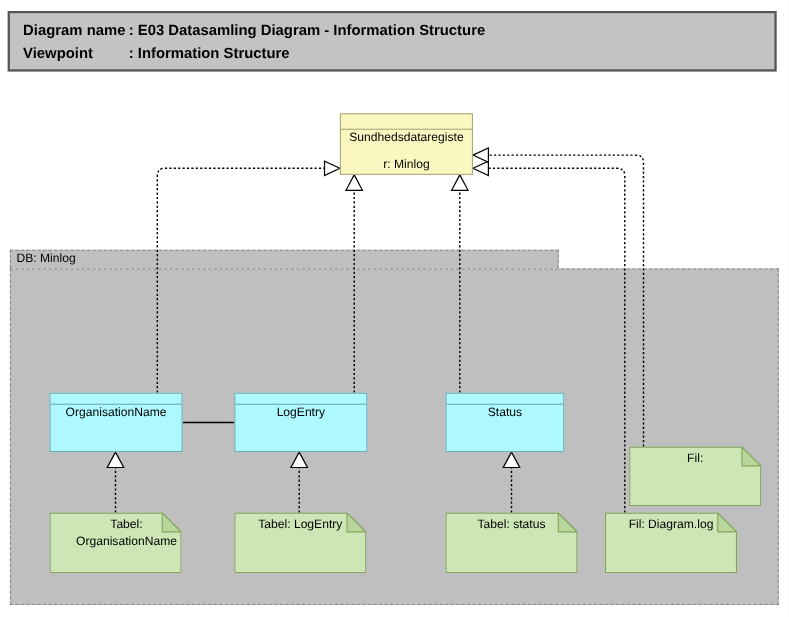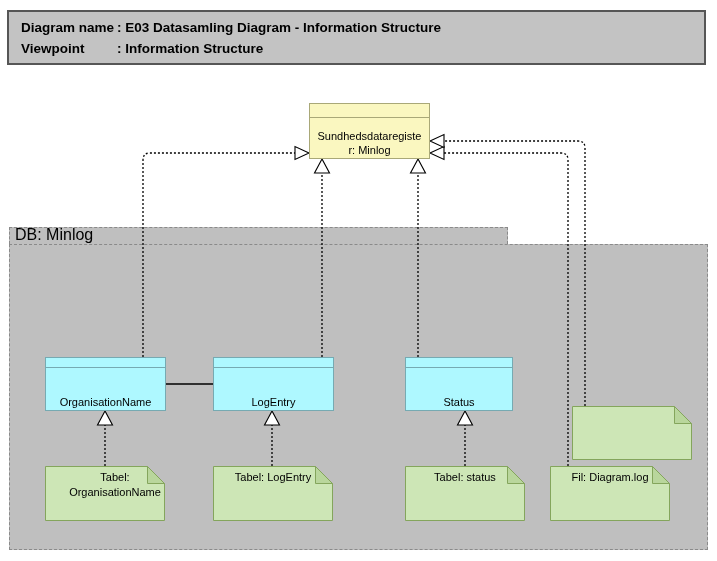--- a/index.html
+++ b/index.html
@@ -21,41 +21,41 @@
     background:var(--header-fill);border:2px solid var(--header-border);
     padding:5px 0 0 12px;font-size:13.5px;font-weight:bold;line-height:21px;
   }
   .hrow{white-space:nowrap;}
   .hlabel{display:inline-block;width:96px;}
   
   .grp-tab{
     position:absolute;left:9px;top:227px;width:499px;height:17px;box-sizing:border-box;
     background:var(--container-fill);
     border:1.5px dashed var(--container-border);border-bottom:none;
-    font-size:16px;line-height:14px;padding:0 0 0 5px;z-index:1;
+    font-size:11px;line-height:14px;padding:0 0 0 5px;z-index:1;
   }
   .grp-body{
     position:absolute;left:9px;top:244px;width:699px;height:306px;box-sizing:border-box;
     background:var(--container-fill);border:1.5px dashed var(--container-border);z-index:1;
   }
   
   .wires{position:absolute;left:0;top:0;z-index:2;pointer-events:none;}
   .wire{fill:none;stroke:var(--connector);stroke-width:1.3;stroke-dasharray:2 2;}
   .wire-solid{fill:none;stroke:var(--connector);stroke-width:1.4;}
   .tri{fill:#ffffff;stroke:var(--connector);stroke-width:1.1;}
   
   .obj{position:absolute;box-sizing:border-box;border:1px solid;z-index:3;}
   .obj.yellow{background:var(--object-yellow-fill);border-color:var(--object-yellow-border);}
   .obj.cyan{background:var(--object-cyan-fill);border-color:var(--object-cyan-border);}
   .obj .band{box-sizing:border-box;border-bottom:1px solid;}
   .obj.yellow .band{height:14px;border-bottom-color:var(--object-yellow-border);}
   .obj.cyan .band{height:10px;border-bottom-color:var(--object-cyan-border);}
   .obj-label{
     position:absolute;left:2px;right:2px;bottom:1px;display:flex;flex-direction:column;
-    align-items:center;justify-content:flex-end;text-align:center;
+    align-items:center;justify-content:space-between;text-align:center;
     font-size:11px;line-height:14px;
   }
   .obj.yellow .obj-label{top:14px;}
   .obj.cyan .obj-label{top:10px;}
   
   .note{position:absolute;z-index:3;}
   .note svg{position:absolute;left:0;top:0;display:block;}
   .note-shape{fill:var(--note-green-fill);stroke:var(--note-green-border);stroke-width:1;}
   .note-fold{fill:var(--note-fold-fill);stroke:var(--note-green-border);stroke-width:1;}
   .note-label{
@@ -179,16 +179,17 @@
       <span class="line-span">Fil: Diagram.log</span>
     </div>
   </div>
 
   <div class="note" style="left:572px;top:406px;width:120px;height:54px;">
     <svg width="120" height="54">
       <polygon class="note-shape" points="0.5,0.5 102.5,0.5 119.5,17.5 119.5,53.5 0.5,53.5"></polygon>
       <polygon class="note-fold" points="102.5,0.5 102.5,17.5 119.5,17.5"></polygon>
     </svg>
     <div class="note-label">
+      <span class="line-span">Fil:</span>
     </div>
   </div>
 
 </div>
 
 </body></html>

